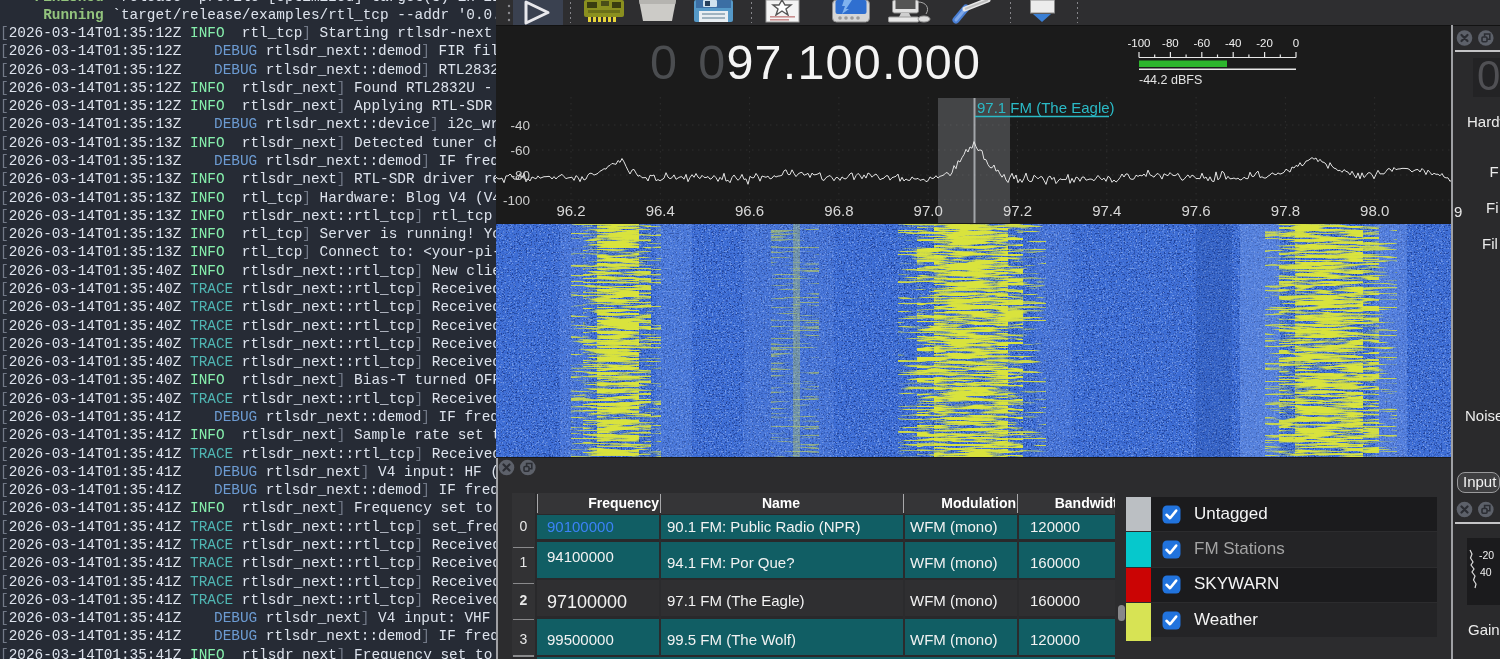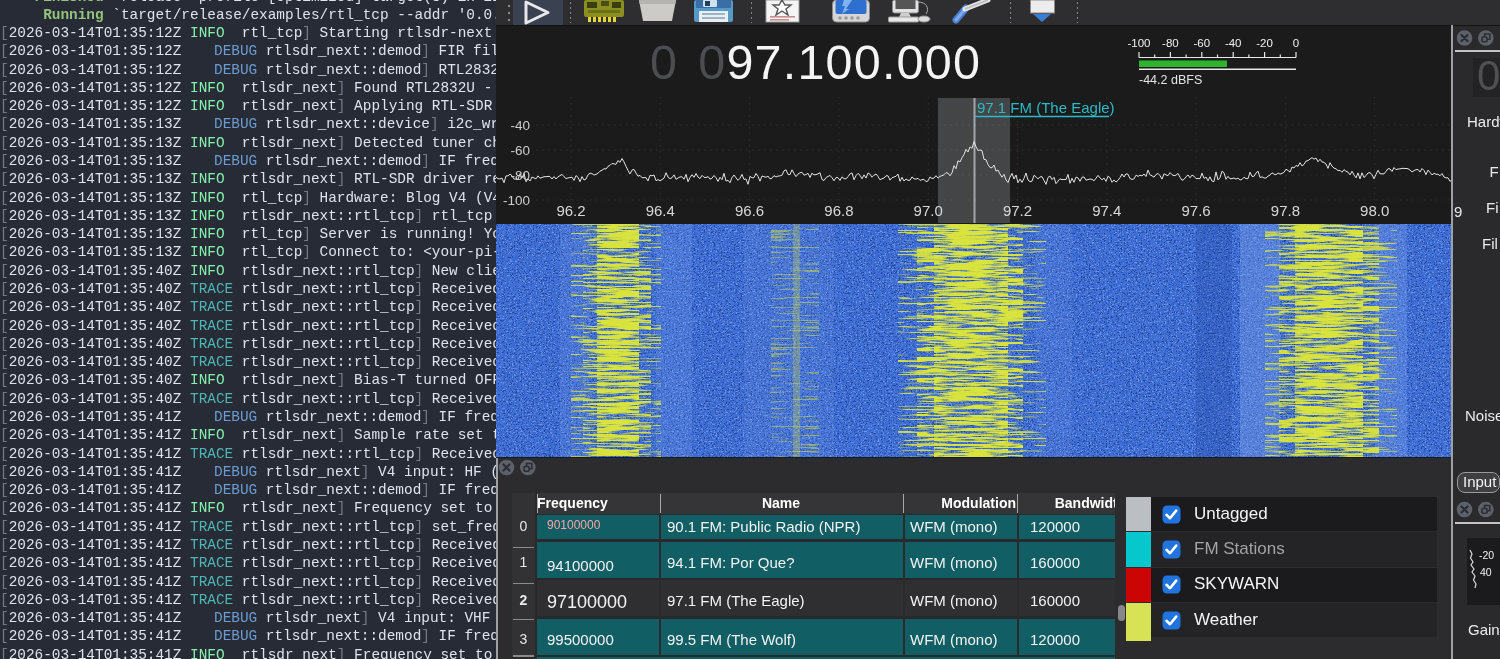--- a/index.html
+++ b/index.html
@@ -278,36 +278,36 @@
     <path d="M 7.5 6.5 L 13.5 12.5 M 13.5 6.5 L 7.5 12.5" stroke="#2b2d33" stroke-width="2.2" stroke-linecap="round"></path>
     <circle cx="31.8" cy="9.5" r="7.8" fill="#5d616a"></circle>
     <rect x="28.0" y="8.5" width="5" height="4.8" rx="1" fill="none" stroke="#2b2d33" stroke-width="1.6"></rect>
     <path d="M 30.6 7.9 L 30.6 5.5 L 35.8 5.5 L 35.8 10.7 L 33.2 10.7" fill="none" stroke="#2b2d33" stroke-width="1.6"></path>
     </g>
       </svg>
       <div class="abs" style="left:0;top:0;width:1.6px;height:201px;background:#9fa0a4;z-index:4"></div>
     <div class="abs" style="left:16px;top:35px;width:603px;height:166px;background:#29292b;overflow:hidden">
 <div class="abs" style="left:0;top:0;width:23px;height:164px;background:#323234"></div>
 <div class="abs" style="left:25px;top:0;width:578px;height:21px;background:#353537"></div>
-<div class="abs" style="left:25px;top:2px;width:122px;text-align:left;font-weight:bold;font-size:14px;color:#fff">Frequency</div>
+<div class="abs" style="left:25px;top:2px;width:122px;text-align:right;font-weight:bold;font-size:14px;color:#fff">Frequency</div>
 <div class="abs" style="left:148px;top:2px;width:242px;text-align:center;font-weight:bold;font-size:14px;color:#fff">Name</div>
 <div class="abs" style="left:392px;top:2px;width:112px;text-align:right;font-weight:bold;font-size:14px;color:#fff">Modulation</div>
 <div class="abs" style="left:506px;top:2px;width:145px;text-align:center;font-weight:bold;font-size:14px;color:#fff">Bandwidth</div>
 <div class="abs" style="left:25px;top:1px;width:1px;height:19px;background:#a8a8aa"></div>
 <div class="abs" style="left:147.5px;top:1px;width:1px;height:19px;background:#a8a8aa"></div>
 <div class="abs" style="left:391px;top:1px;width:1px;height:19px;background:#a8a8aa"></div>
 <div class="abs" style="left:505px;top:1px;width:1px;height:19px;background:#a8a8aa"></div>
 <div class="abs" style="left:25px;top:22.0px;width:578px;height:24.0px;background:#115e64"></div>
-<div class="abs" style="left:35px;top:25.0px;font-size:12px;color:#fca5a5">90100000</div>
+<div class="abs" style="left:35px;top:25.0px;font-size:15px;color:#3b82f6">90100000</div>
 <div class="abs" style="left:155px;top:25.0px;font-size:15px;color:#f2f2f2">90.1 FM: Public Radio (NPR)</div>
 <div class="abs" style="left:398px;top:25.0px;font-size:15px;color:#f2f2f2">WFM (mono)</div>
 <div class="abs" style="left:518px;top:25.0px;font-size:15px;color:#f2f2f2">120000</div>
 <div class="abs" style="left:0;top:25.0px;width:23px;text-align:center;font-size:14px;font-weight:normal;color:#e8e8e8">0</div>
 <div class="abs" style="left:25px;top:48.5px;width:578px;height:36.0px;background:#115e64"></div>
-<div class="abs" style="left:35px;top:64px;font-size:15px;color:#f2f2f2">94100000</div>
+<div class="abs" style="left:35px;top:55px;font-size:15px;color:#f2f2f2">94100000</div>
 <div class="abs" style="left:155px;top:60.5px;font-size:15px;color:#f2f2f2">94.1 FM: Por Que?</div>
 <div class="abs" style="left:398px;top:60.5px;font-size:15px;color:#f2f2f2">WFM (mono)</div>
 <div class="abs" style="left:518px;top:60.5px;font-size:15px;color:#f2f2f2">160000</div>
 <div class="abs" style="left:0;top:60.5px;width:23px;text-align:center;font-size:14px;font-weight:normal;color:#e8e8e8">1</div>
 <div class="abs" style="left:25px;top:87.0px;width:578px;height:36.0px;background:#2f2f31"></div>
 <div class="abs" style="left:35px;top:99.0px;font-size:18px;color:#f2f2f2">97100000</div>
 <div class="abs" style="left:155px;top:99.0px;font-size:15px;color:#f2f2f2">97.1 FM (The Eagle)</div>
 <div class="abs" style="left:398px;top:99.0px;font-size:15px;color:#f2f2f2">WFM (mono)</div>
 <div class="abs" style="left:518px;top:99.0px;font-size:15px;color:#f2f2f2">160000</div>
 <div class="abs" style="left:0;top:99.0px;width:23px;text-align:center;font-size:14px;font-weight:bold;color:#e8e8e8">2</div>

